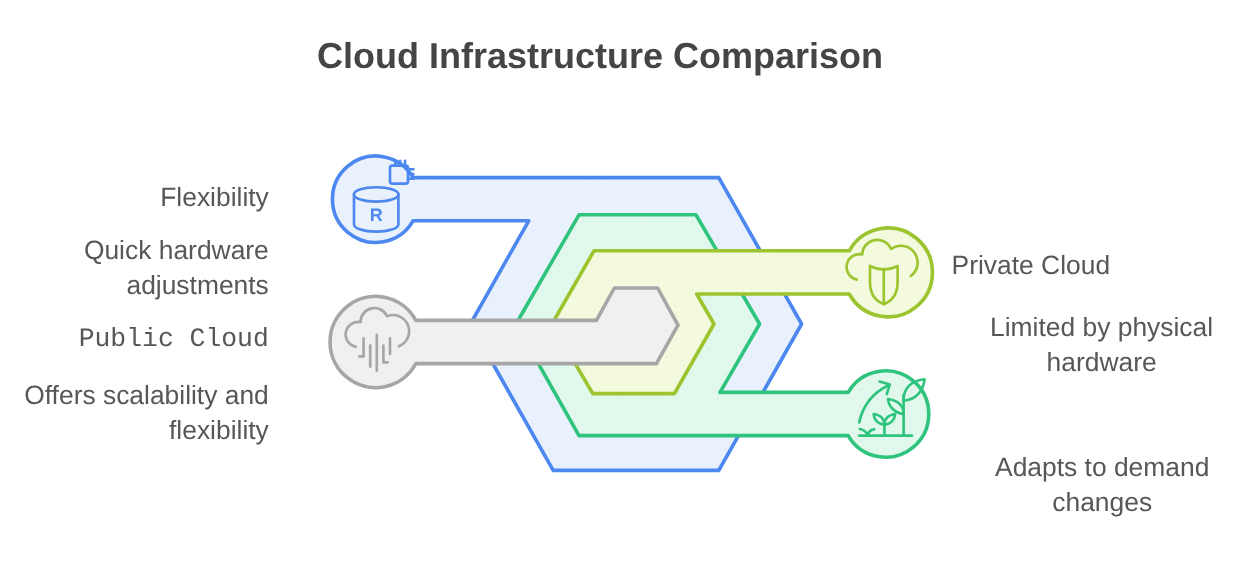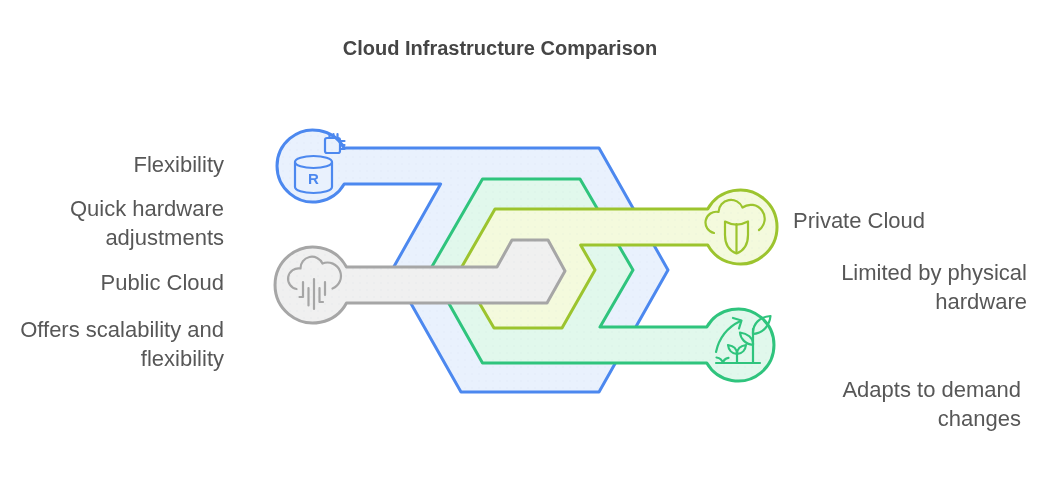--- a/index.html
+++ b/index.html
@@ -2,26 +2,26 @@
 <html><head>
 <meta charset="utf-8">
 <style>
   html,body{margin:0;padding:0;background:#fff;}
   .canvas{
     position:relative;width:1048px;height:485px;background:#ffffff;overflow:hidden;
     font-family:"Liberation Sans", sans-serif;
   }
   .title{
     position:absolute;top:28px;left:0;width:1000px;text-align:center;
-    font-size:20px;font-weight:bold;color:#454545;line-height:40px;
+    font-size:30px;font-weight:bold;color:#454545;line-height:40px;
   }
   .diagram-svg{position:absolute;top:0;left:0;}
   .lbl{position:absolute;font-size:22px;line-height:29px;color:#575757;}
   .lbl-left{right:824px;text-align:right;}
-  .lbl-right{left:793px;text-align:right;}
+  .lbl-right{left:793px;text-align:center;}
 </style>
 </head>
 <body>
 
 <div class="canvas">
 
   <div class="title">Cloud Infrastructure Comparison</div>
 
   <svg class="diagram-svg" width="1048" height="485" viewBox="0 0 1048 485" xmlns="http://www.w3.org/2000/svg">
     <defs>
@@ -78,20 +78,20 @@
       <use href="#pGray" fill="url(#dots)" stroke="none"></use>
       <g fill="none" stroke="#a6a6a6" stroke-width="2.2" stroke-linecap="round" stroke-linejoin="round">
         <path d="M296.5 289 A8.5 8.5 0 1 1 300.5 268.5 A11.5 11.5 0 0 1 322.5 263.5 A9.5 9.5 0 1 1 332.5 288.5"></path>
         <path d="M303 282 V297 M303 297 H299.5 M308.5 288 V305.5 M314 279 V309 M319.5 288 V302 M319.5 302 H323 M325 282 V295"></path>
       </g>
     </g>
   </svg>
 
   <div class="lbl lbl-left" style="top:150px;">Flexibility</div>
   <div class="lbl lbl-left" style="top:194px;width:172px;">Quick hardware adjustments</div>
-  <div class="lbl lbl-left" style="top:268px;">Public Cloud</div>
+  <div class="lbl lbl-left" style="top:268px;font-family:Liberation Mono, monospace;">Public Cloud</div>
   <div class="lbl lbl-left" style="top:315px;width:250px;">Offers scalability and flexibility</div>
 
   <div class="lbl lbl-right" style="top:206px;">Private Cloud</div>
   <div class="lbl lbl-right" style="top:258px;width:218px;margin-left:16px;">Limited by physical hardware</div>
   <div class="lbl lbl-right" style="top:375px;width:205px;margin-left:23px;">Adapts to demand changes</div>
 
 </div>
 
 </body></html>

